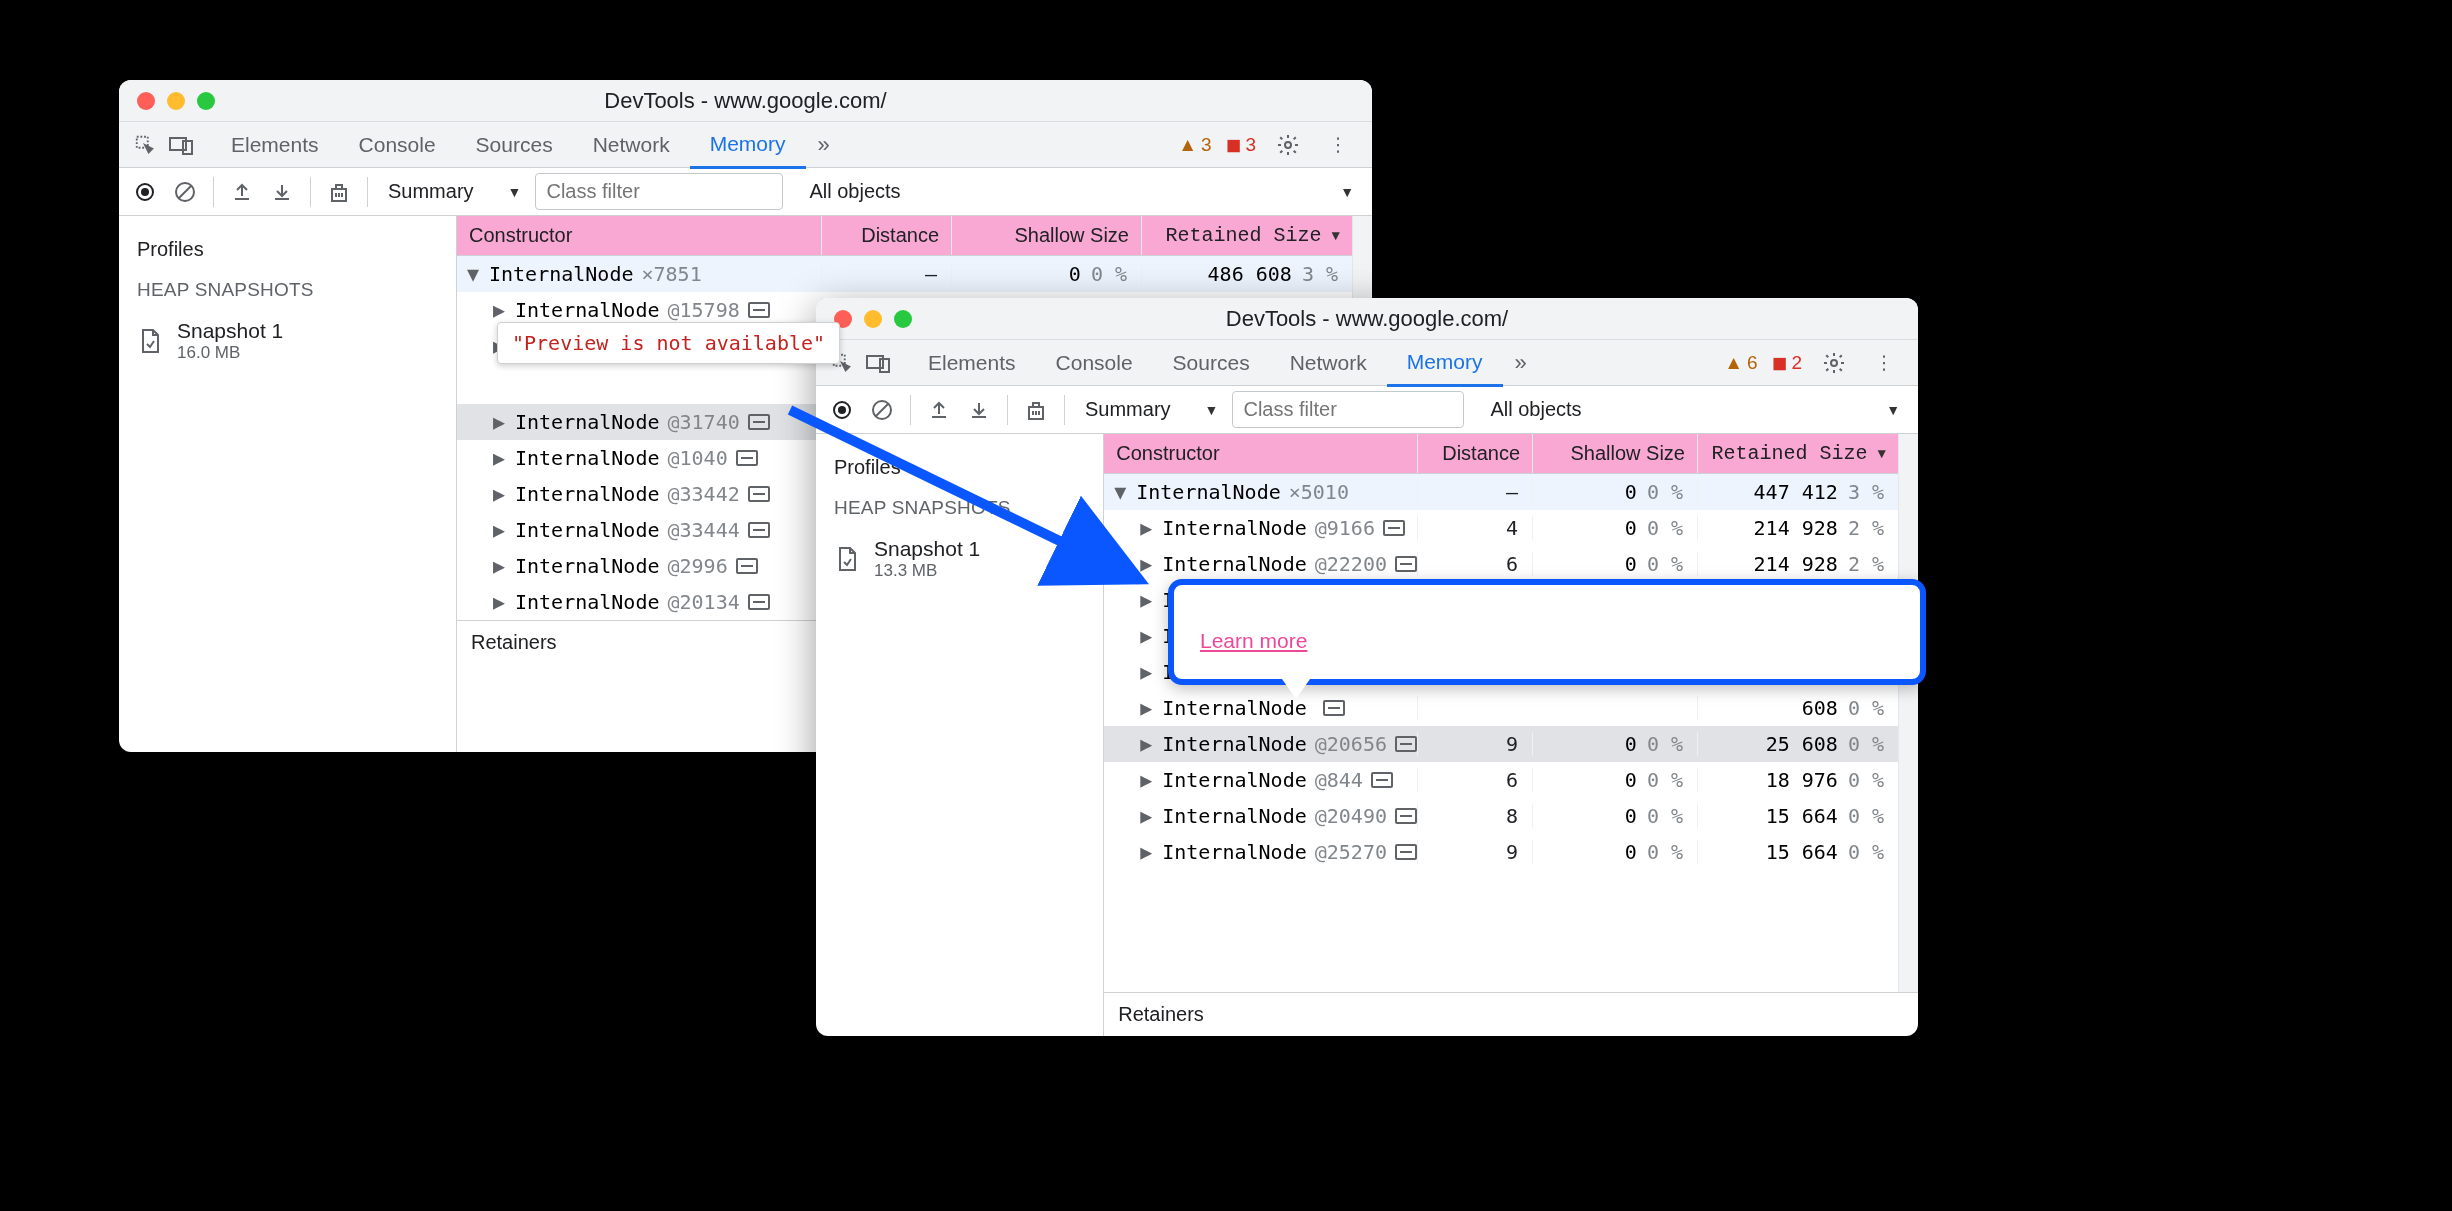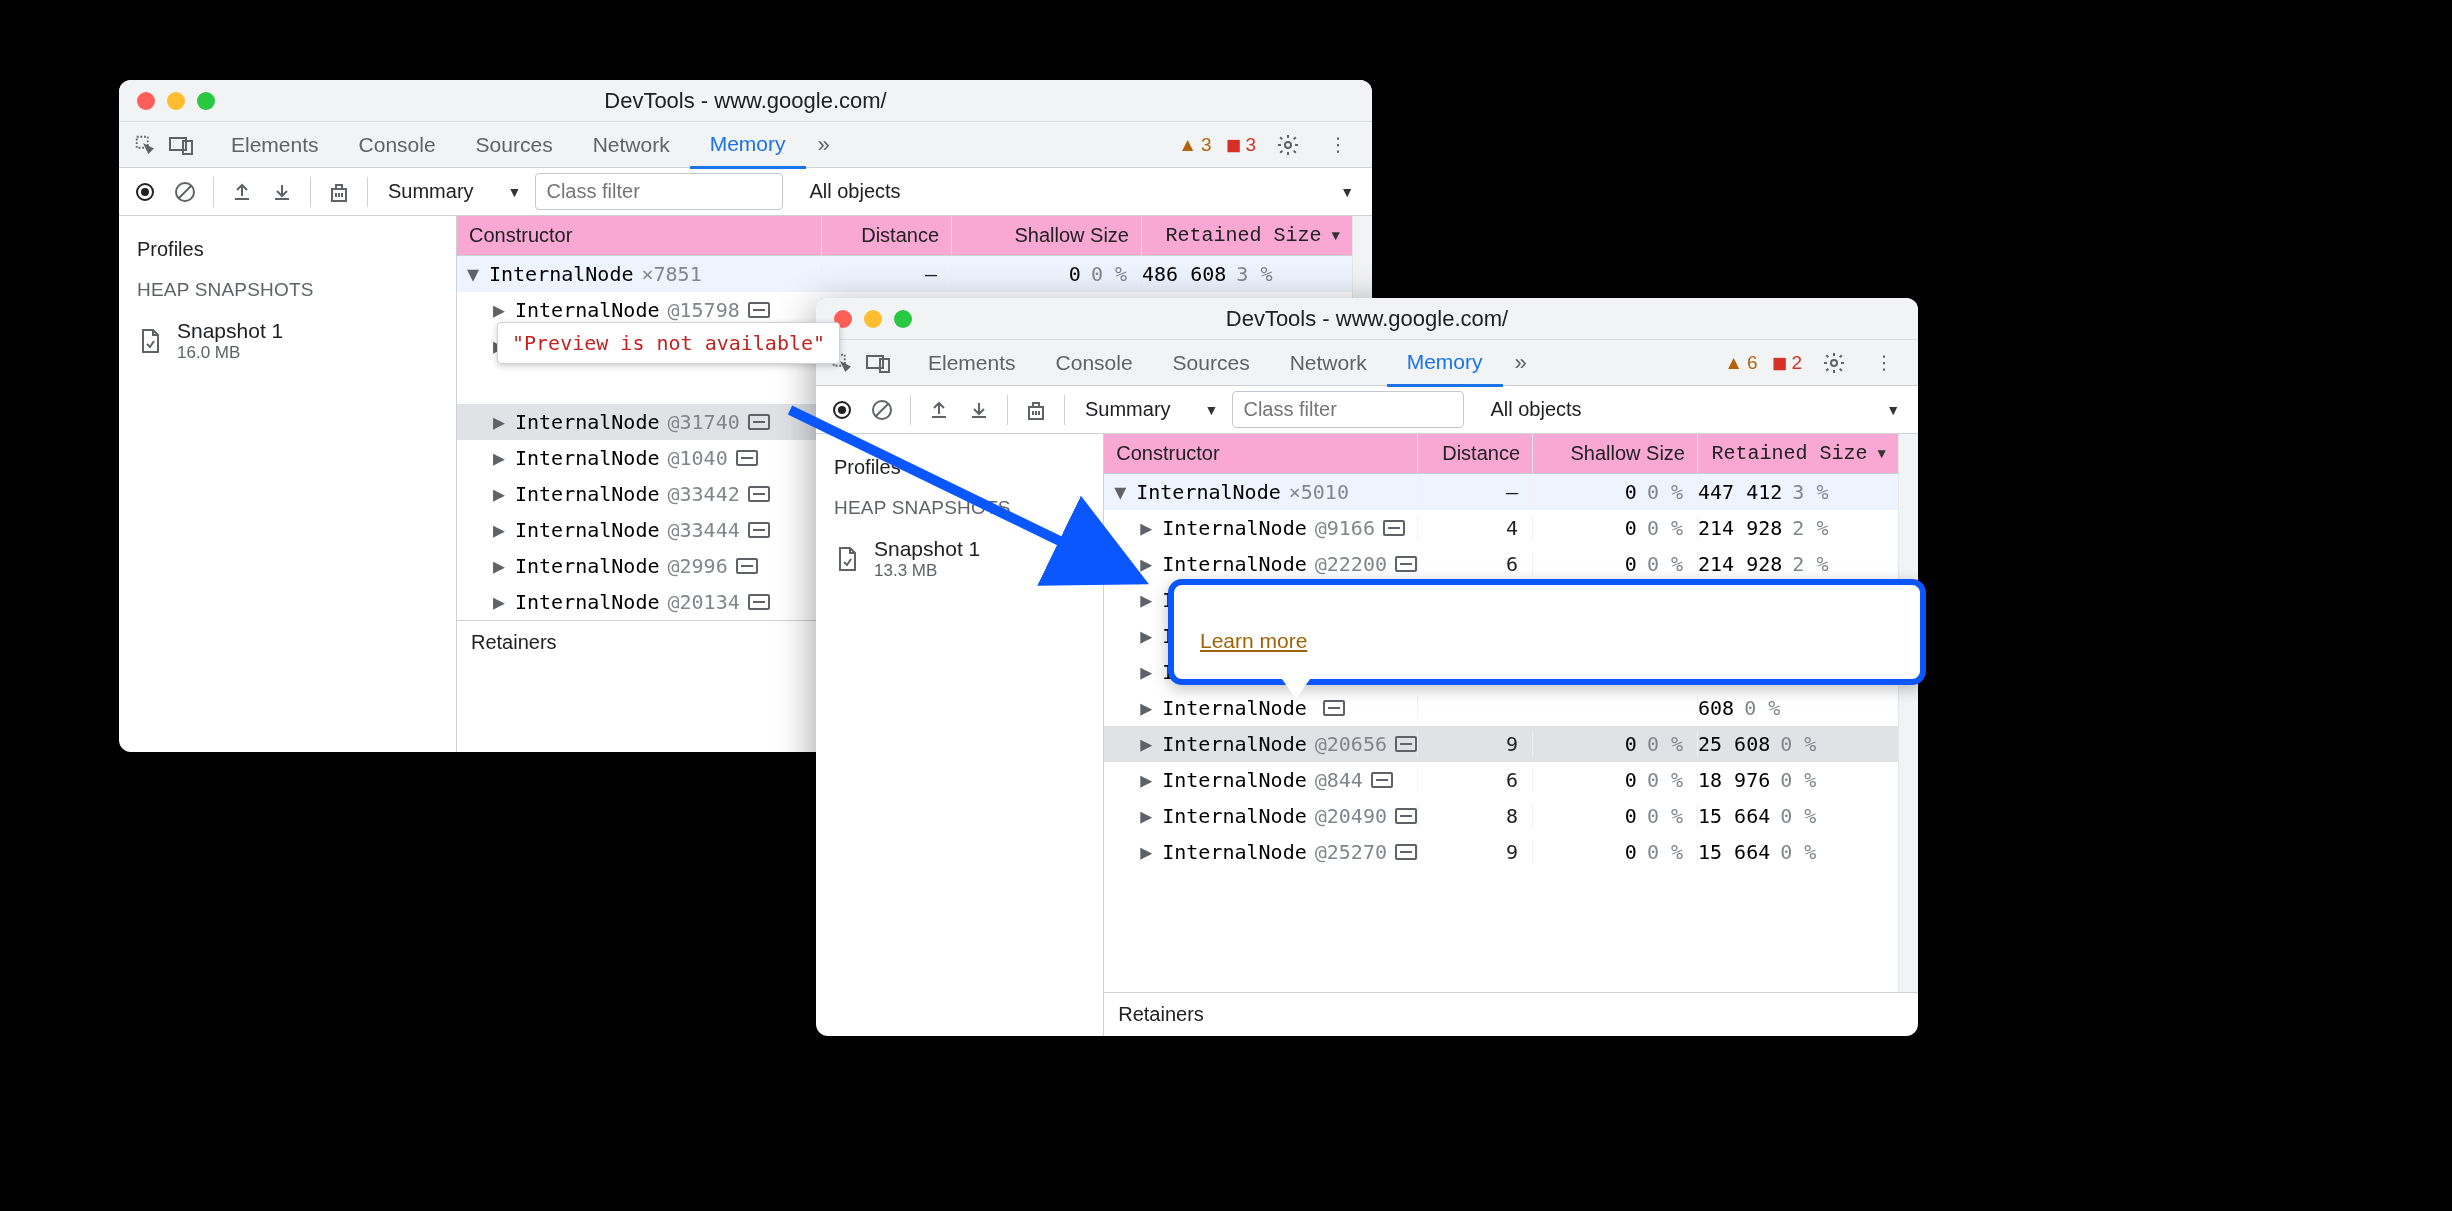--- a/index.html
+++ b/index.html
@@ -40,30 +40,30 @@
   .col-d { width: 130px; padding: 8px 12px; text-align: right; border-right: 1px solid #e4e7ea; }
   .col-s { width: 190px; padding: 8px 12px; text-align: right; border-right: 1px solid #e4e7ea; }
   .col-r { width: 210px; padding: 8px 12px; text-align: right; display: flex; align-items: center; justify-content: flex-end; gap: 10px; font-family: Liberation Mono, monospace; }
   .rows { flex: 1; overflow: hidden; font-family: Menlo, Consolas, monospace; font-size: 20px; }
   .row { display: flex; align-items: center; height: 36px; }
   .row.parent { background: #edf4fe; }
   .row.sel { background: #e0e2e5; }
   .row .c-con { flex: 1; display: flex; align-items: center; gap: 8px; padding-left: 10px; border-right: 1px solid #f0f0f0; }
   .row .c-d { width: 130px; text-align: right; padding-right: 14px; color:#202124; border-right: 1px solid #f0f0f0;}
   .row .c-s { width: 190px; text-align: right; padding-right: 14px; border-right: 1px solid #f0f0f0; }
-  .row .c-r { width: 210px; padding-right: 14px; }
+  .row .c-r { width: 210px; text-align: right; padding-right: 14px; }
   .pct { color: #80868b; margin-left: 10px; }
   .arr { color: #5f6368; width: 14px; display: inline-block; }
   .nodeid { color: #80868b; }
   .boxicon { width: 22px; height: 16px; border: 2px solid #5f6368; border-radius: 2px; display:inline-block; position: relative; }
   .boxicon::after { content:""; position:absolute; left:3px; right:3px; top:50%; height:2px; background:#5f6368; transform: translateY(-50%);}
   .retainers { border-top: 1px solid #cdd1d4; padding: 10px 14px; font-size: 20px; color: #202124; flex-shrink: 0;}
   .tooltip1 { position: absolute; background: #fff; border: 1px solid #cdd1d4; box-shadow: 0 2px 6px rgba(0,0,0,0.2); padding: 8px 14px; font-family: Menlo, monospace; font-size: 20px; color: #c5221f; border-radius: 4px; z-index: 5;}
   .tooltip2 { position: absolute; background: #fff; border: 6px solid #0b57ff; border-radius: 14px; padding: 22px 26px; font-size: 21px; color: #202124; box-shadow: 0 4px 16px rgba(0,0,0,0.25); z-index: 50; line-height: 1.5; width: 758px;}
-  .tooltip2 a { color: #a16207; }
+  .tooltip2 a { color: #ec4899; }
   .tooltip2::after { content: ""; position: absolute; bottom: -20px; left: 108px; width: 0; height: 0; border-left: 14px solid transparent; border-right: 14px solid transparent; border-top: 20px solid #fff; }
   .arrow-svg { position: absolute; z-index: 60; }
   .scroll-track { width: 20px; background: #f1f3f4; border-left: 1px solid #e4e7ea; }
   svg { display: block; }
 </style>
 </head>
 <body>
 
 <div class="window" style="left:119px; top:80px; width:1253px; height:672px;">
   <div class="titlebar">

